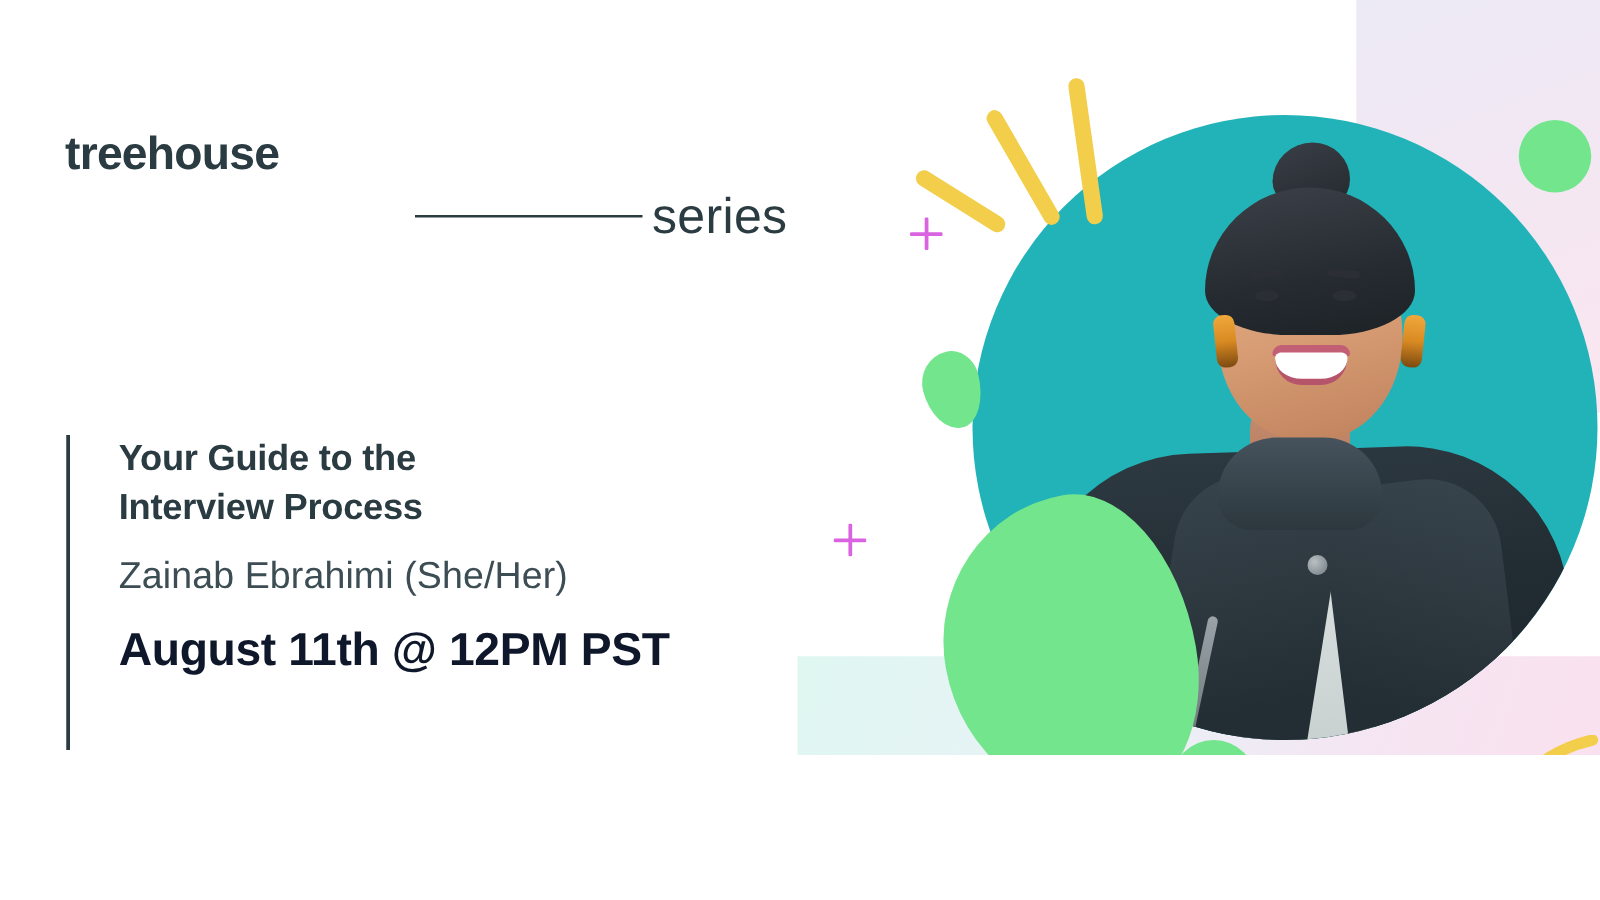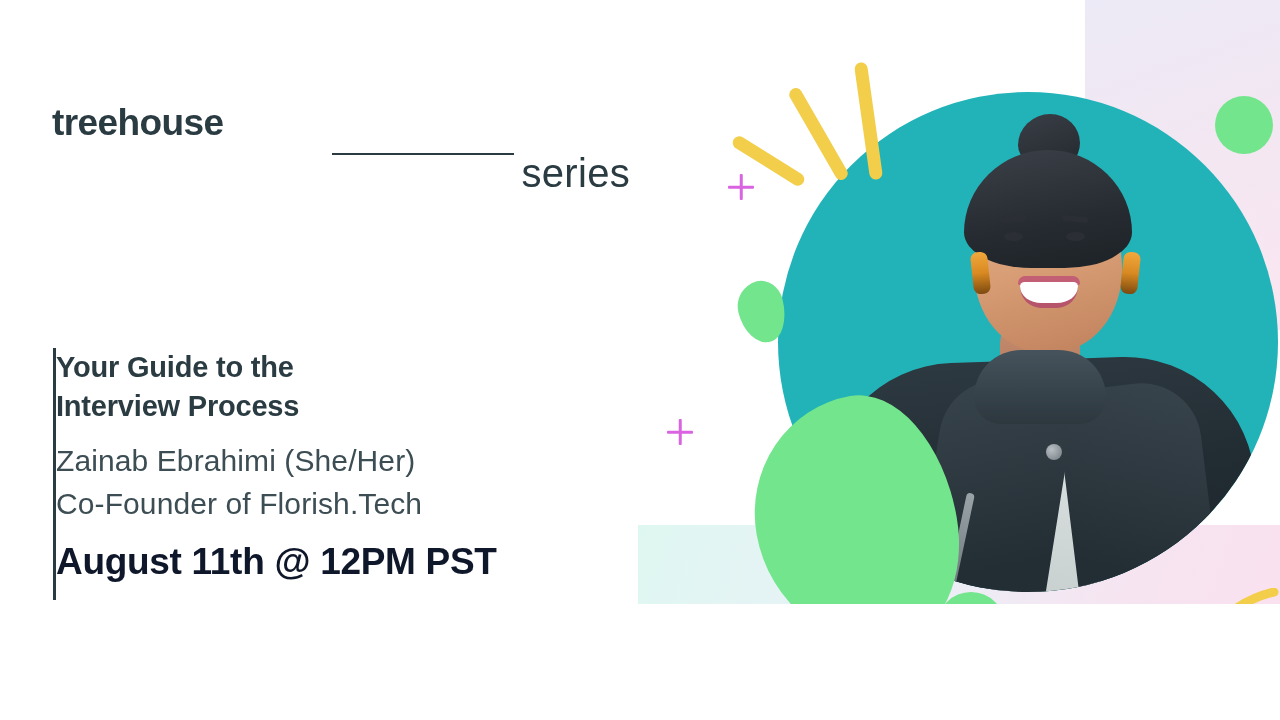--- a/index.html
+++ b/index.html
@@ -214,21 +214,21 @@
     font-size:76px;
     font-weight:400;
     letter-spacing:1px;
     line-height:1.02;
     color:transparent;
     -webkit-text-stroke:1.7px #2a3b42;
     text-shadow:none;
   }
   .series-row {
     display:flex;
-    align-items:flex-start;
+    align-items:center;
     justify-content:flex-end;
     gap:8px;
     width:578px;
     margin-top:12px;
   }
   .series-rule {
     height:2px;
     background:#2a3b42;
     width:182px;
     flex:0 0 182px;
@@ -240,20 +240,21 @@
     letter-spacing:0.3px;
     line-height:1;
   }
 
   
   .info-block {
     position:absolute;
     left:53px; top:348px;
     height:252px;
     border-left:3px solid #2a3b42;
+    padding-left:39px;
     display:flex;
     flex-direction:column;
     justify-content:flex-start;
   }
   .talk-title {
     font-size:29px;
     font-weight:700;
     line-height:1.33;
     color:#2a3b42;
     letter-spacing:-0.2px;
@@ -335,17 +336,16 @@
     <div class="series-row">
       <div class="series-rule"></div>
       <div class="series-word">series</div>
     </div>
   </div>
 
   <div class="info-block">
     <div class="talk-title">Your Guide to the
 Interview Process</div>
     <div class="speaker-name">Zainab Ebrahimi (She/Her)</div>
-    <div class="speaker-role">Co-Founder of Florish.Tech</div>
     <div class="datetime">August 11th @ 12PM PST</div>
   </div>
 
 </div>
 
 </body></html>

